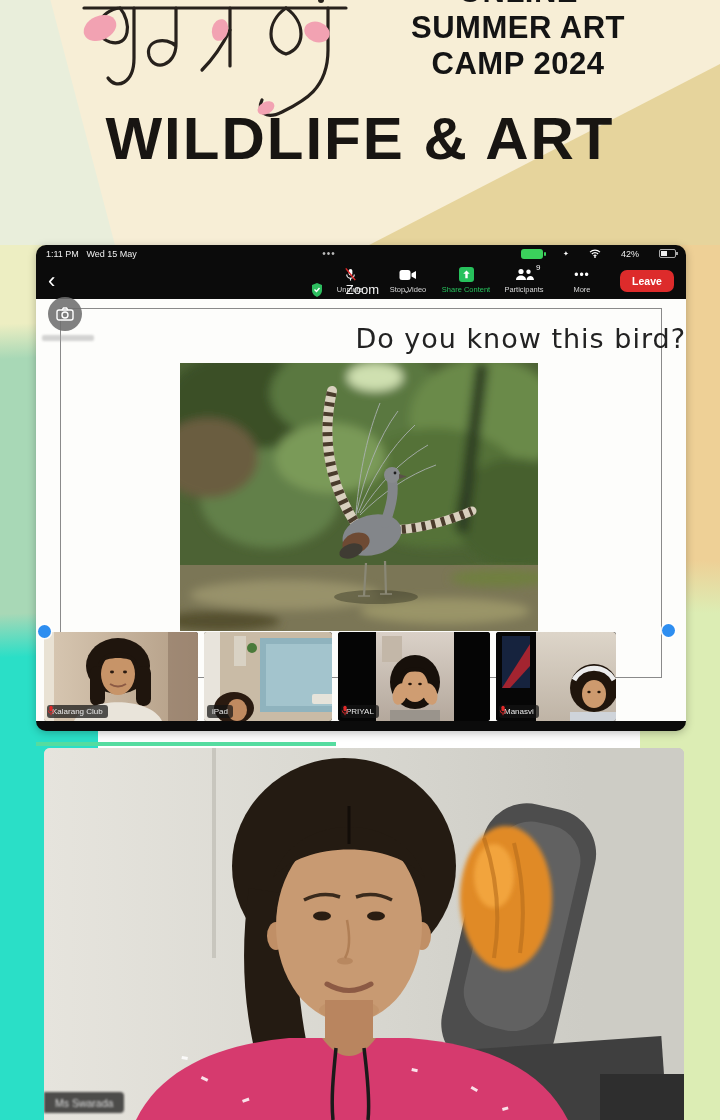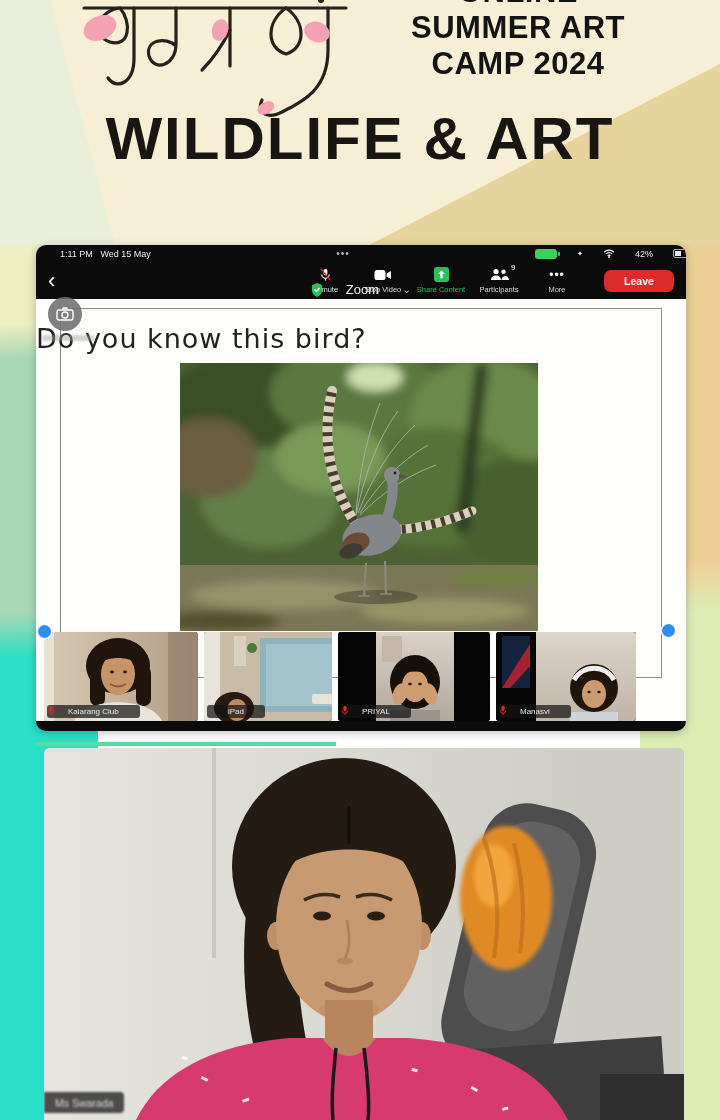--- a/index.html
+++ b/index.html
@@ -22,21 +22,21 @@
   
   .camp-block{position:absolute;left:370px;top:-26px;width:296px;text-align:center;
       font-weight:800;font-size:31px;line-height:36px;color:#141414;letter-spacing:.5px;}
   .big-title{position:absolute;left:0;top:104px;width:720px;text-align:center;
       font-weight:800;font-size:60px;letter-spacing:2px;color:#181512;}
   .logo{position:absolute;left:70px;top:-8px;width:290px;height:150px;}
 
   
   .zcard{position:absolute;left:36px;top:245px;width:650px;height:486px;background:#0b0b0b;
       border-radius:10px;overflow:hidden;box-shadow:0 2px 8px rgba(0,0,0,.25);}
-  .statusbar{position:absolute;left:14px;top:0;width:100%;height:17px;display:flex;align-items:center;
+  .statusbar{position:absolute;left:0;top:0;width:100%;height:17px;display:flex;align-items:center;
       color:#eee;font-size:9px;padding:4px 10px;}
   .sb-left{flex:0 0 auto;}
   .sb-center{flex:1;text-align:center;color:#bbb;font-size:10px;letter-spacing:1px;}
   .sb-right{flex:0 0 auto;display:flex;align-items:center;gap:20px;}
   .batt-green{width:22px;height:10px;background:#3bd15c;border-radius:3px;position:relative;}
   .batt-green:after{content:"";position:absolute;right:-3px;top:3px;width:2px;height:4px;background:#3bd15c;border-radius:1px;}
   .batt-outline{width:17px;height:9px;border:1px solid #aaa;border-radius:2px;position:relative;}
   .batt-outline:after{content:"";position:absolute;right:-3px;top:2px;width:2px;height:3px;background:#aaa;}
   .batt-outline i{position:absolute;left:1px;top:1px;bottom:1px;width:38%;background:#eee;}
   .toolbar{position:absolute;left:0;top:17px;width:100%;height:37px;display:flex;align-items:center;
@@ -46,39 +46,39 @@
   .meet-title{display:inline-flex;align-items:center;gap:23px;font-size:13px;font-weight:400;color:#f2f2f2;}
   .caret{color:#bbb;font-size:11px;}
   .meet-timer{font-size:8px;color:rgba(255,255,255,.32);filter:blur(.4px);margin-top:1px;}
   .tgroup{margin-left:auto;display:flex;align-items:flex-start;gap:2px;}
   .tbtn{display:flex;flex-direction:column;align-items:center;gap:3px;width:56px;cursor:pointer;}
   .tbtn .lbl{font-size:7.5px;color:#d8d8d8;white-space:nowrap;}
   .tbtn .lbl.green{color:#27c15c;}
   .icon16{height:15px;display:flex;align-items:center;justify-content:center;position:relative;}
   .share-box{width:15px;height:15px;background:#27c15c;border-radius:3px;display:flex;align-items:center;justify-content:center;}
   .pbadge{position:absolute;top:-4px;right:-7px;font-size:8px;color:#fff;}
-  .leave-btn{width:70px;height:22px;background:#dd2b2b;border-radius:7px;color:#fff;font-size:10.5px;
-      font-weight:700;display:flex;align-items:center;justify-content:center;margin-left:17px;align-self:center;cursor:pointer;}
+  .leave-btn{width:54px;height:22px;background:#dd2b2b;border-radius:7px;color:#fff;font-size:10.5px;
+      font-weight:700;display:flex;align-items:center;justify-content:center;margin-left:8px;align-self:center;cursor:pointer;}
 
   .slide{position:absolute;left:0;top:54px;width:650px;height:422px;background:#fdfdfb;}
   .slide-border{position:absolute;left:24px;top:9px;width:602px;height:370px;border:1.5px solid #8a8a8a;}
-  .slide-title{position:absolute;left:0;top:24px;width:100%;text-align:left;font-size:27px;color:#222;
+  .slide-title{position:absolute;left:0;top:24px;width:100%;text-align:right;font-size:27px;color:#222;
       letter-spacing:1px;font-family:"DejaVu Sans",sans-serif;font-weight:500;}
   .bird-photo{position:absolute;left:144px;top:64px;width:358px;height:268px;overflow:hidden;}
   .cam-fab{position:absolute;left:12px;top:-2px;width:34px;height:34px;border-radius:50%;
       background:rgba(110,110,110,.88);display:flex;align-items:center;justify-content:center;cursor:pointer;}
   .cam-caption{position:absolute;left:6px;top:36px;width:52px;height:6px;background:rgba(160,160,160,.45);
       filter:blur(1px);border-radius:2px;}
   .frag{position:absolute;left:322px;top:336px;font-size:9px;color:#333;z-index:6;}
 
   .pstrip{position:absolute;left:8px;top:387px;width:634px;height:89px;display:flex;gap:6px;z-index:9;}
   .ptile{position:relative;border-radius:3px;overflow:hidden;background:#000;flex:0 0 auto;cursor:pointer;}
   .ptile svg{position:absolute;left:0;top:0;}
   .pname{position:absolute;left:3px;bottom:3px;display:flex;align-items:center;gap:3px;
-      background:rgba(20,20,20,.72);padding:2px 21px;border-radius:3px;font-size:8px;color:#e8e8e8;white-space:nowrap;}
+      background:rgba(20,20,20,.72);padding:2px 5px;border-radius:3px;font-size:8px;color:#e8e8e8;white-space:nowrap;}
   .bluedot{position:absolute;width:13px;height:13px;border-radius:50%;background:#2e8ef0;z-index:12;
       box-shadow:0 0 0 1.5px rgba(255,255,255,.85);cursor:pointer;}
 
   
   .vcard{position:absolute;left:44px;top:748px;width:640px;height:372px;overflow:hidden;
       border-radius:6px 6px 0 0;background:#d6d5cf;cursor:pointer;}
   .vname{position:absolute;left:0;bottom:7px;height:21px;display:flex;align-items:center;
       background:rgba(25,25,25,.75);border-radius:0 4px 4px 0;padding:0 11px;
       font-size:10.5px;color:#ddd;filter:blur(1.2px);}
 </style>
@@ -354,21 +354,21 @@
         <div class="pname">
           <svg width="8" height="11" viewBox="0 0 10 14">
             <rect x="3" y="1" width="4" height="7" rx="2" fill="#e02828"></rect>
             <path d="M1.5 7a3.5 3.5 0 0 0 7 0" stroke="#e02828" fill="none" stroke-width="1.2"></path>
             <line x1="5" y1="11" x2="5" y2="13" stroke="#e02828" stroke-width="1.2"></line>
           </svg>
           <span>PRIYAL</span>
         </div>
       </div>
 
-      <div class="ptile" style="width:140px;height:89px;">
+      <div class="ptile" style="width:120px;height:89px;">
         <svg width="148" height="89" viewBox="0 0 148 89" preserveAspectRatio="none">
           <rect width="148" height="89" fill="#060606"></rect>
           <defs>
               <linearGradient id="t4" x1="0" y1="0" x2="0" y2="1">
             <stop offset="0" stop-color="#ddd5c9"></stop>
                 <stop offset="1" stop-color="#bfb4a6"></stop>
               </linearGradient>
             </defs>
           <rect x="40" width="108" height="89" fill="url(#t4)"></rect>
           <rect x="6" y="4" width="28" height="52" fill="#16233e"></rect>

